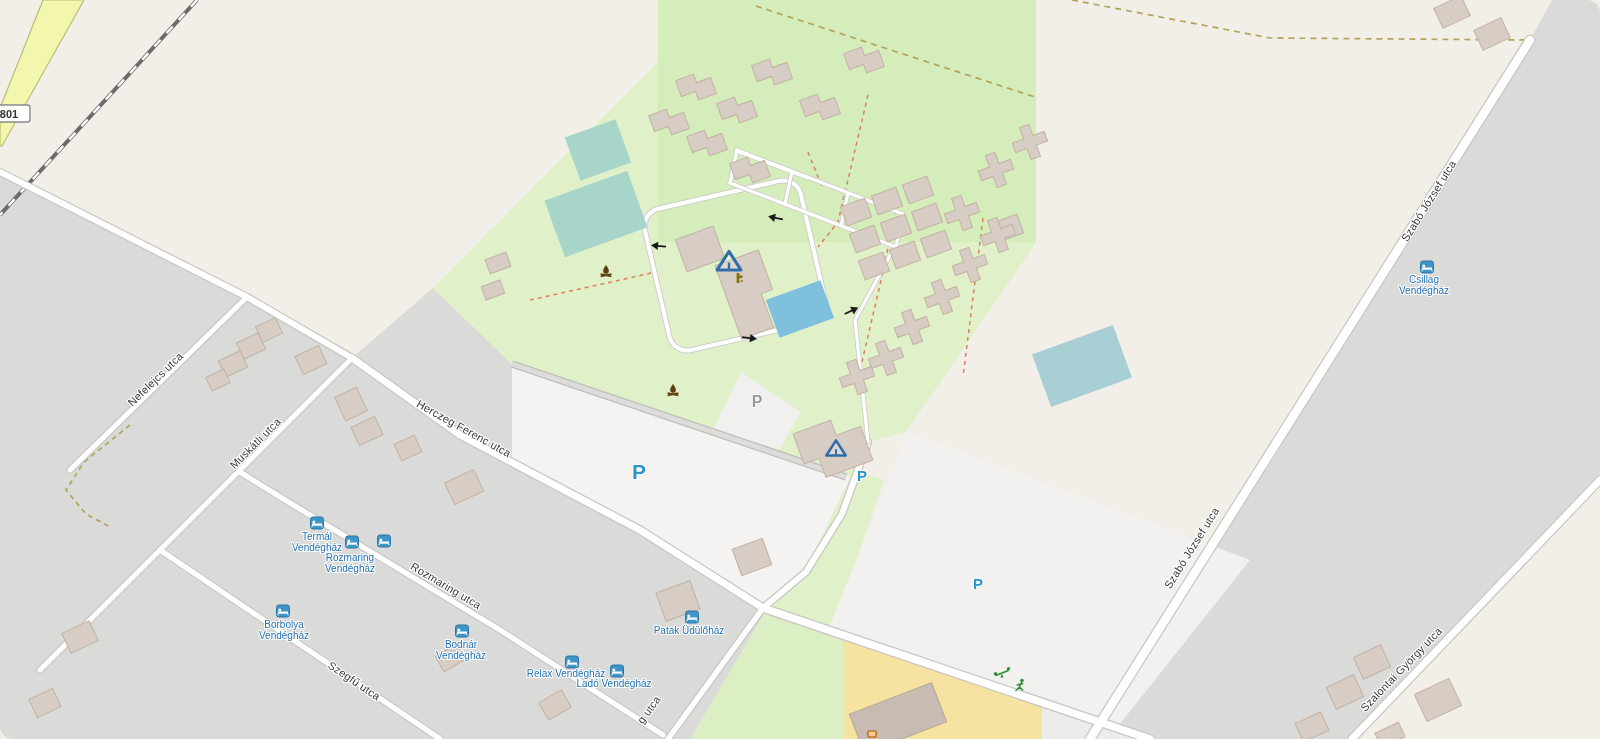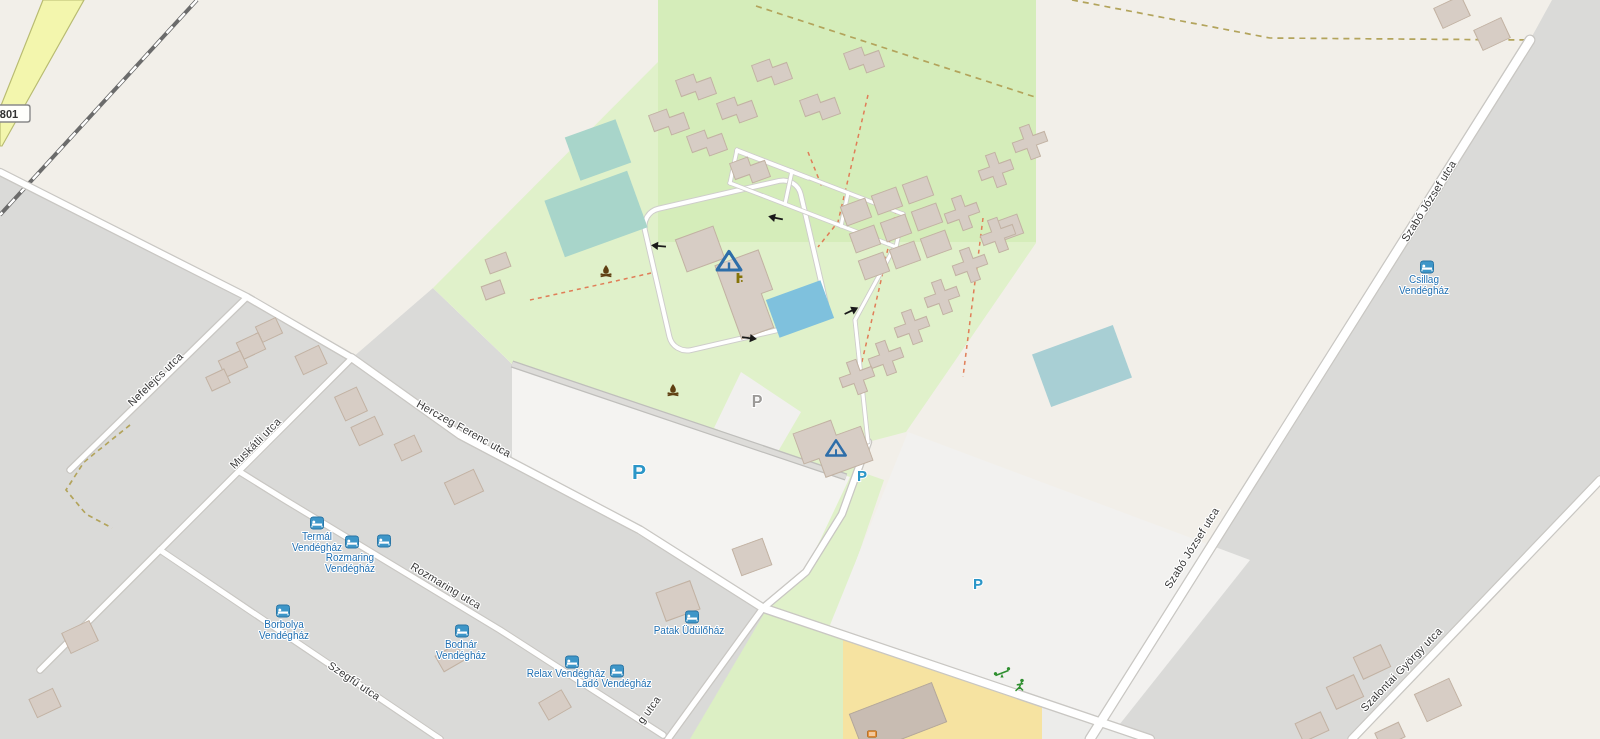--- a/index.html
+++ b/index.html
@@ -1,16 +1,16 @@
 <!DOCTYPE html>
 <html><head>
 <meta charset="utf-8">
 <style>
   html,body{margin:0;padding:0;background:#f2efe9;}
-  #stage{width:1600px;height:739px;overflow:hidden;position:relative;}
+  #stage{width:1600px;height:739px;overflow:hidden;position:relative;border-radius:13px;}
   svg{display:block;}
   .street-label{font-family:"Liberation Sans",sans-serif;font-size:11px;fill:#3a3a3a;
     stroke:#ffffff;stroke-width:2.4px;paint-order:stroke;stroke-linejoin:round;
     text-anchor:middle;letter-spacing:.2px;}
   .poi-label{font-family:"Liberation Sans",sans-serif;font-size:10px;fill:#1f6fb2;
     stroke:#ffffff;stroke-width:2.2px;paint-order:stroke;stroke-linejoin:round;text-anchor:middle;}
   .p-mark{font-family:"Liberation Sans",sans-serif;font-weight:bold;stroke:#ffffff;
     stroke-width:2px;paint-order:stroke;text-anchor:middle;}
   .badge-text{font-family:"Liberation Sans",sans-serif;font-size:11px;font-weight:bold;
     fill:#333;text-anchor:middle;}

